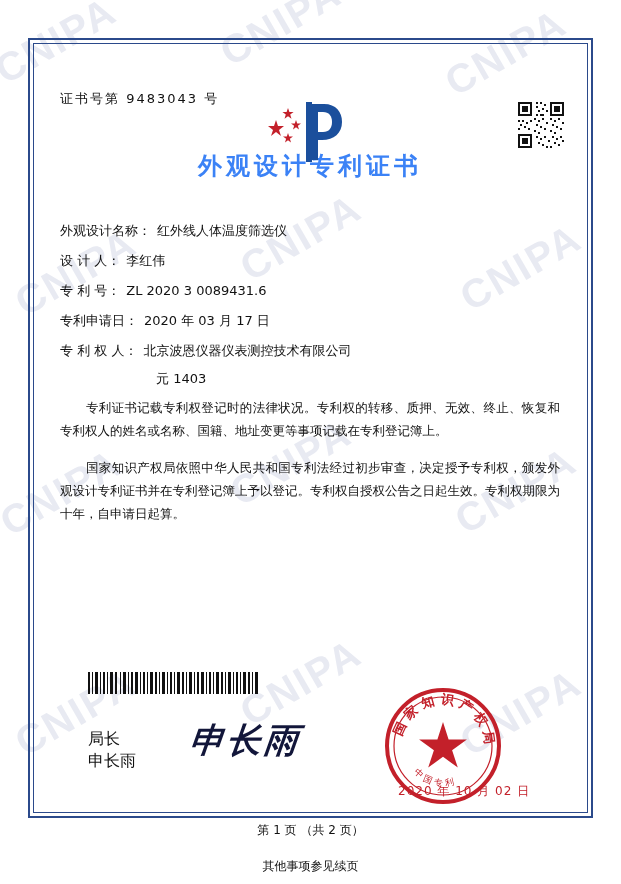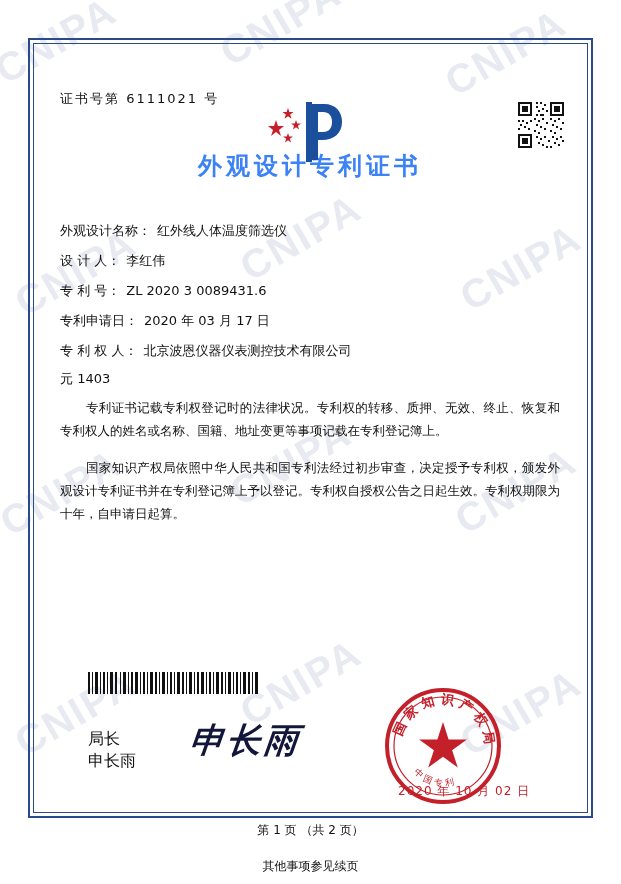--- a/index.html
+++ b/index.html
@@ -138,20 +138,21 @@
     white-space: nowrap;
   }
   .field .val {
     margin-left: 6px;
   }
   .field.indent-line {
     line-height: 22px;
   }
   .sub-line {
     font-size: 13px;
+    margin-left: 96px;
     line-height: 26px;
   }
   .row2 {
     display: flex;
     font-size: 13px;
     line-height: 30px;
   }
   .row2 .c1 { width: 250px; }
   .row2 .c2 { width: 250px; }
 
@@ -339,21 +340,21 @@
           <rect x="38" y="42" width="2" height="2"></rect>
           <rect x="42" y="44" width="2" height="2"></rect>
         <rect x="46" y="40" width="2" height="2"></rect>
           <rect x="34" y="46" width="2" height="2"></rect>
       </g>
     </svg>
   </div>
 
   <div class="content">
 
-    <div class="cert-no">证书号第 6111021 号</div>
+    <div class="cert-no">证书号第 9483043 号</div>
 
     <div class="title">外观设计专利证书</div>
 
     <div class="field">
       <span class="lbl">外观设计名称：</span>
       <span class="val">红外线人体温度筛选仪</span>
     </div>
 
     <div class="field">
       <span class="lbl">设 计 人：</span>

